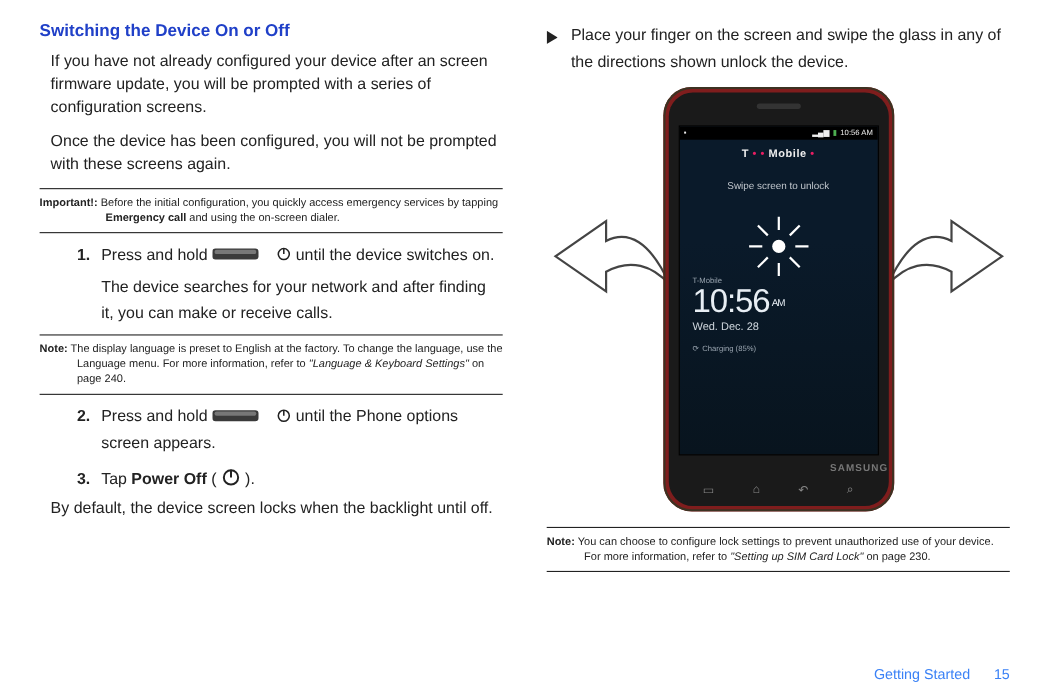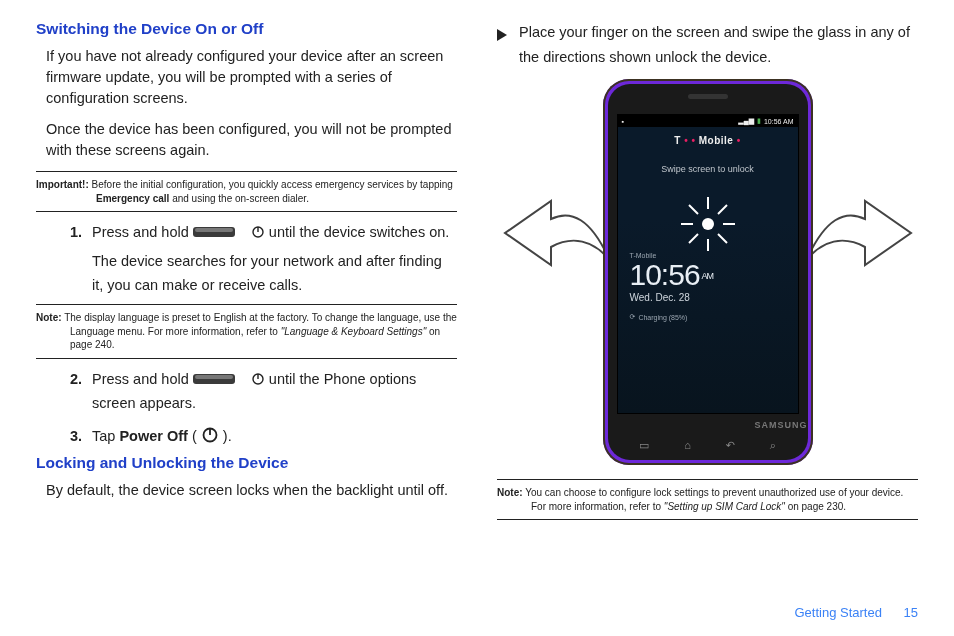--- a/index.html
+++ b/index.html
@@ -97,21 +97,21 @@
     width: 110px;
     height: 90px;
   }
   .arrow-left { left: -42px; }
   .arrow-right { right: -42px; }
 
   .phone {
     width: 210px;
     height: 386px;
     margin: 0 auto;
-    background: #6d28d9;
+    background: #7f1d1d;
     border-radius: 26px;
     padding: 5px;
     position: relative;
     box-shadow: inset 0 0 0 2px #3c3222;
   }
   .phone-inner {
     width: 100%; height: 100%;
     background: #1a1a1a;
     border-radius: 22px;
     position: relative;
@@ -293,21 +293,20 @@
       <div class="ol-body">
         <span>Tap </span><span class="bold">Power Off</span><span> ( </span><span class="power-icon-lg">
           <svg viewBox="0 0 18 18">
               <circle cx="9" cy="9" r="6.5" fill="none" stroke="#222" stroke-width="1.8"></circle>
               <line x1="9" y1="2" x2="9" y2="9" stroke="#222" stroke-width="1.8"></line>
             </svg>
         </span><span> ).</span>
       </div>
     </div>
 
-    <div class="h-blue" style="margin-top:6px">Locking and Unlocking the Device</div>
     <p class="para">By default, the device screen locks when the backlight until off.</p>
   </div>
 
   <div class="col">
     <div class="bullet-row">
       <span class="bullet-tri">
         <svg width="10" height="12" viewBox="0 0 10 12">
             <polygon points="0,0 10,6 0,12" fill="#222"></polygon>
           </svg>
       </span>

